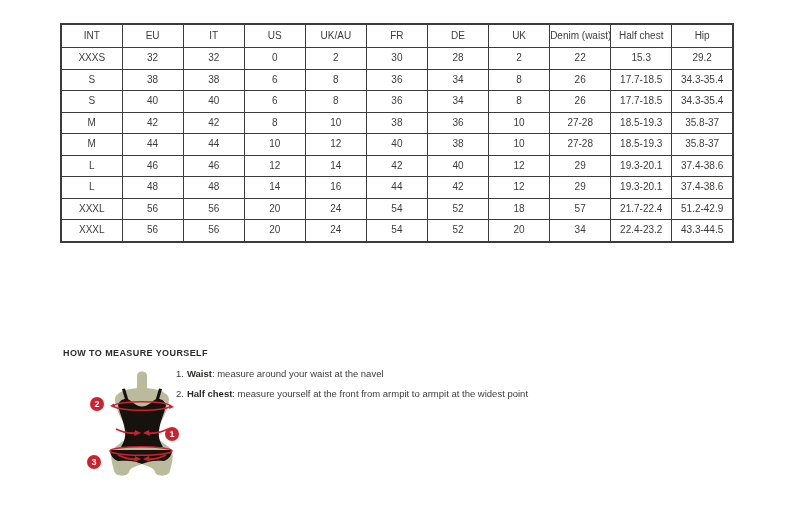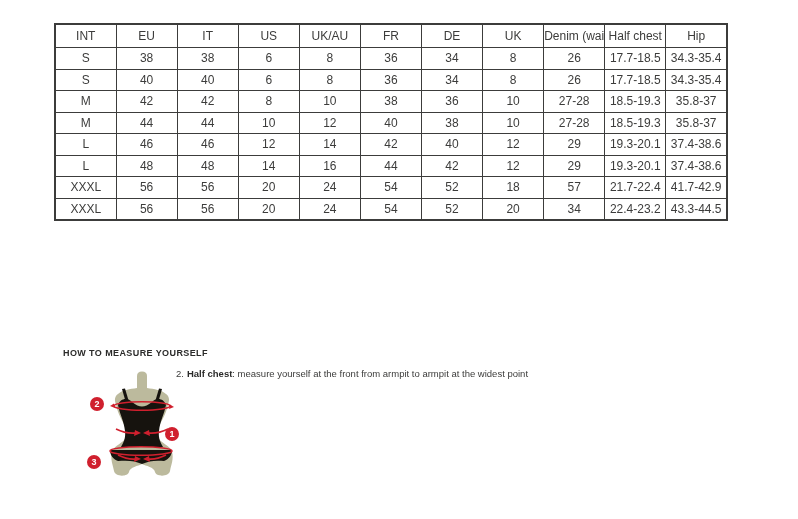--- a/index.html
+++ b/index.html
@@ -3,24 +3,24 @@
 <meta charset="utf-8">
 <style>
   html,body{margin:0;padding:0;}
   body{
     width:798px;height:519px;position:relative;overflow:hidden;
     background:#ffffff;color:#3c3c3b;
     font-family:"Liberation Sans","DejaVu Sans",sans-serif;
   }
   
   .size-table{
-    position:absolute;left:54px;top:23px;width:674px;
+    position:absolute;left:60px;top:23px;width:674px;
     border-collapse:collapse;table-layout:fixed;
     border:2px solid #3c3c3b;
-    font-size:12px;color:#3c3c3b;
+    font-size:10px;color:#3c3c3b;
   }
   .size-table th,.size-table td{
     border:1px solid #3c3c3b;
     text-align:center;vertical-align:middle;
     padding:0;font-weight:400;
     height:20.5px;line-height:12px;
     white-space:nowrap;overflow:hidden;
   }
   .size-table th{height:22px;}
   
@@ -52,20 +52,33 @@
         <th>FR</th>
         <th>DE</th>
         <th>UK</th>
         <th>Denim (waist)</th>
         <th>Half chest</th>
         <th>Hip</th>
       </tr>
   </thead>
   <tbody>
       <tr>
+        <td>XXXS</td>
+        <td>32</td>
+        <td>32</td>
+        <td>0</td>
+        <td>2</td>
+        <td>30</td>
+        <td>28</td>
+        <td>2</td>
+        <td>22</td>
+        <td>15.3</td>
+        <td>29.2</td>
+      </tr>
+      <tr>
         <td>S</td>
         <td>38</td>
         <td>38</td>
         <td>6</td>
         <td>8</td>
         <td>36</td>
         <td>34</td>
         <td>8</td>
         <td>26</td>
         <td>17.7-18.5</td>
@@ -140,21 +153,21 @@
         <td>XXXL</td>
         <td>56</td>
         <td>56</td>
         <td>20</td>
         <td>24</td>
         <td>54</td>
         <td>52</td>
         <td>18</td>
         <td>57</td>
         <td>21.7-22.4</td>
-        <td>41.7-42.9</td>
+        <td>51.2-42.9</td>
       </tr>
       <tr>
         <td>XXXL</td>
         <td>56</td>
         <td>56</td>
         <td>20</td>
         <td>24</td>
         <td>54</td>
         <td>52</td>
         <td>20</td>
@@ -243,15 +256,18 @@
       <g>
         <circle cx="18" cy="93" r="7" fill="#d0202e"></circle>
         <text x="18" y="96.3" fill="#ffffff">3</text>
       </g>
     </g>
   </svg>
 </div>
 
 <ol class="steps">
   <li>
+    <span class="step-num">1.</span><strong>Waist</strong><span>: measure around your waist at the navel</span>
+  </li>
+  <li>
     <span class="step-num">2.</span><strong>Half chest</strong><span>: measure yourself at the front from armpit to armpit at the widest point</span>
   </li>
 </ol>
 
 </body></html>

